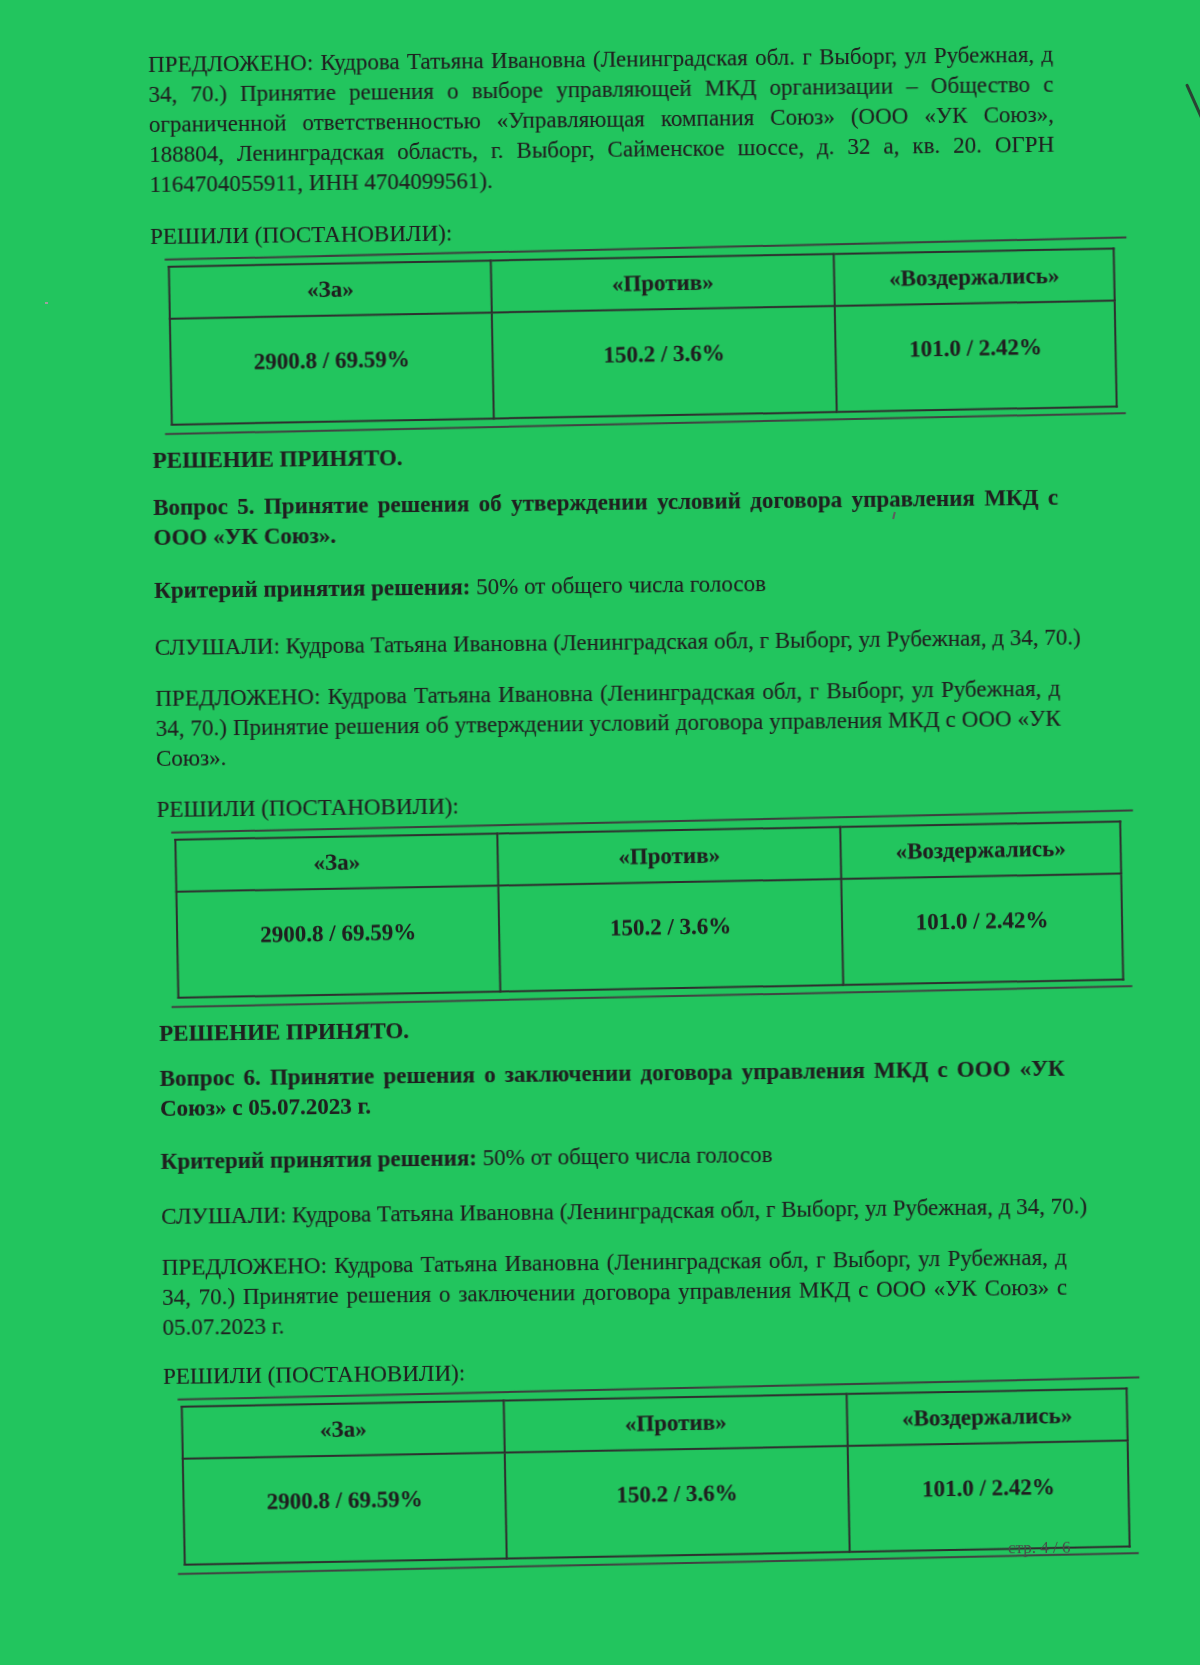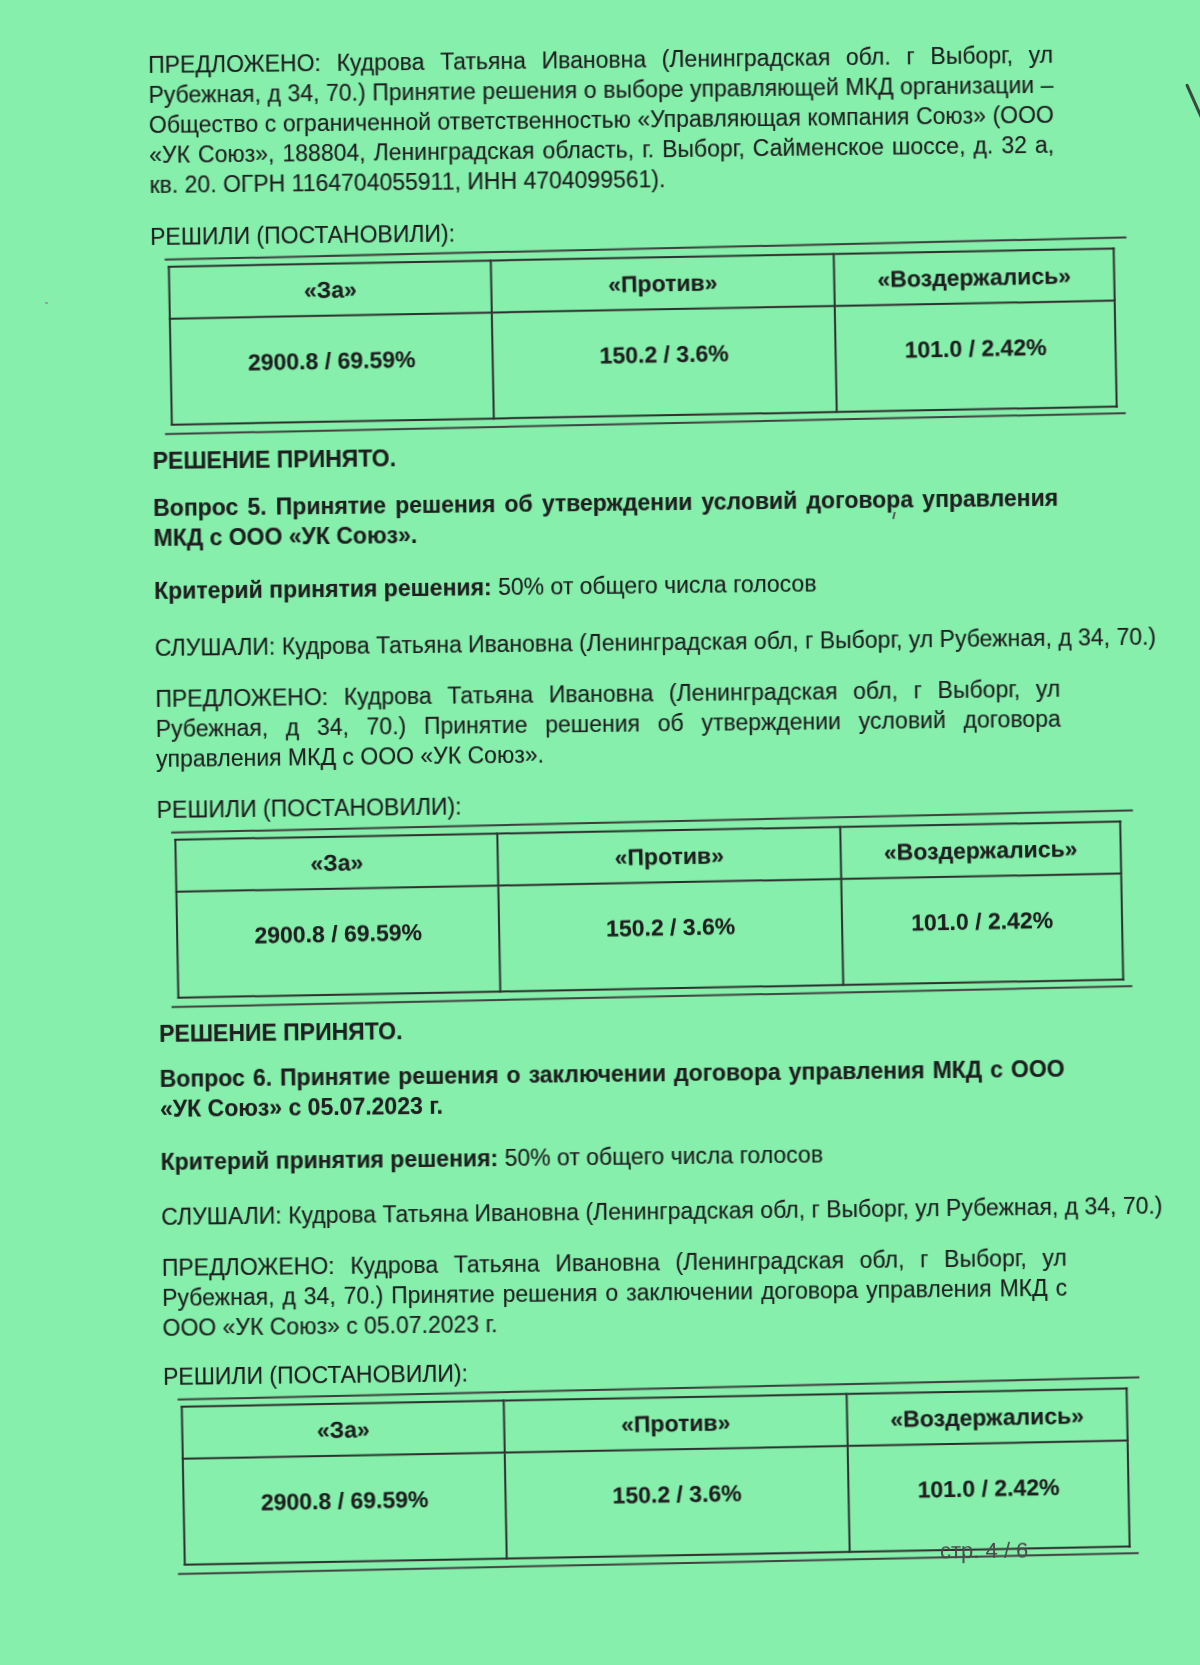--- a/index.html
+++ b/index.html
@@ -1,21 +1,21 @@
 <!DOCTYPE html>
 <html><head>
 <meta charset="utf-8">
 <style>
   html,body{margin:0;padding:0;background:#e8e8e8;}
   .sheet{
     position:relative;
     width:1200px;height:1665px;
-    background:#86efac;
+    background:#22c55e;
     overflow:hidden;
-    font-family:Liberation Sans, sans-serif;
+    font-family:Liberation Serif, serif;
     color:#1f1f1f;
   }
   .scan-content{
     position:absolute;left:148px;top:50px;width:905px;
     transform:rotate(-0.65deg);
     transform-origin:0 0;
     filter:blur(0.25px);
   }
   .p{
     font-size:23px;line-height:30px;text-align:justify;
@@ -48,22 +48,22 @@
     border-collapse:collapse;width:945px;table-layout:fixed;
   }
   table.vote-table th,table.vote-table td{
     border:2px solid #2e2e2e;
     text-align:center;font-weight:bold;font-size:23px;
     text-shadow:0.3px 0.3px 0.7px rgba(45,45,45,0.35);
   }
   table.vote-table th{height:50px;vertical-align:middle;padding:0;}
   table.vote-table td{height:88px;vertical-align:middle;padding:0 0 16px 0;}
   .page-footer{
-    position:absolute;left:940px;top:1538px;
-    font-size:22px;color:#4a4a4a;
+    position:absolute;left:1008px;top:1538px;
+    font-size:17px;color:#4a4a4a;
     transform:rotate(-0.5deg);
     filter:blur(0.25px);
   }
   .pen-mark{
     position:absolute;left:1185px;top:84px;width:2.5px;height:56px;
     background:#2c2c2c;opacity:0.85;border-radius:2px;
     transform:rotate(-24deg);transform-origin:top center;
   }
   .speck-1{position:absolute;left:45px;top:302px;width:3px;height:2px;background:#9f9f9f;}
   .speck-2{position:absolute;left:893px;top:512px;width:2px;height:7px;background:#5d5d5d;transform:rotate(14deg);}

